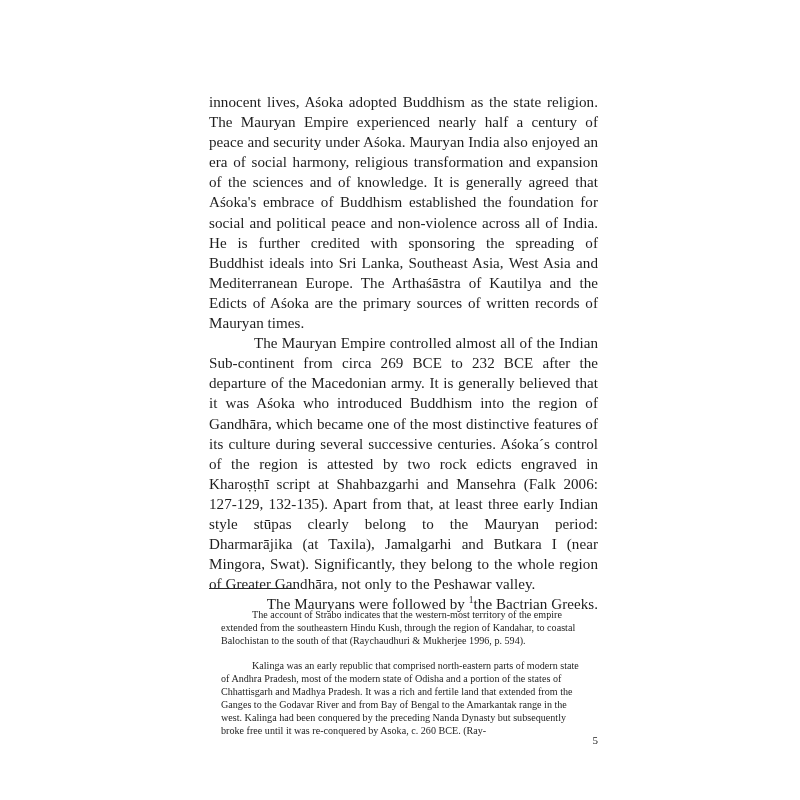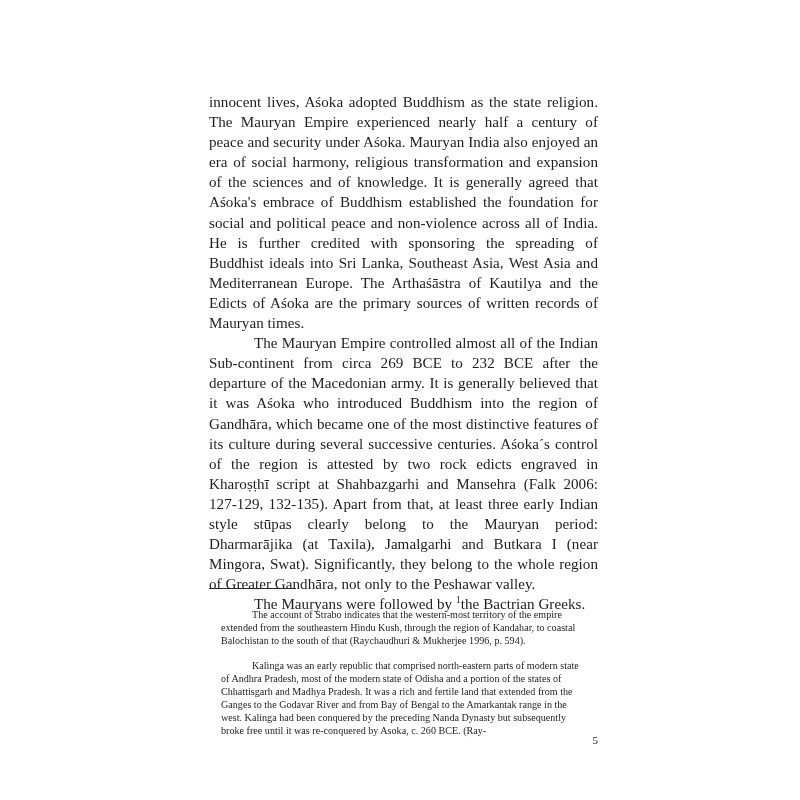--- a/index.html
+++ b/index.html
@@ -32,21 +32,21 @@
     text-align: justify;
     text-justify: inter-word;
     letter-spacing: 0.04px;
     color: #1e1e1e;
     -webkit-font-smoothing: antialiased;
   }
   .body-par.indent {
     text-indent: 45px;
   }
   .body-par.last-line-left {
-    text-align: left;
+    text-align: right;
   }
   .fn-ref {
     font-size: 9.5px;
     vertical-align: super;
     line-height: 0;
   }
 
   
   .footnote-rule {
     position: absolute;

